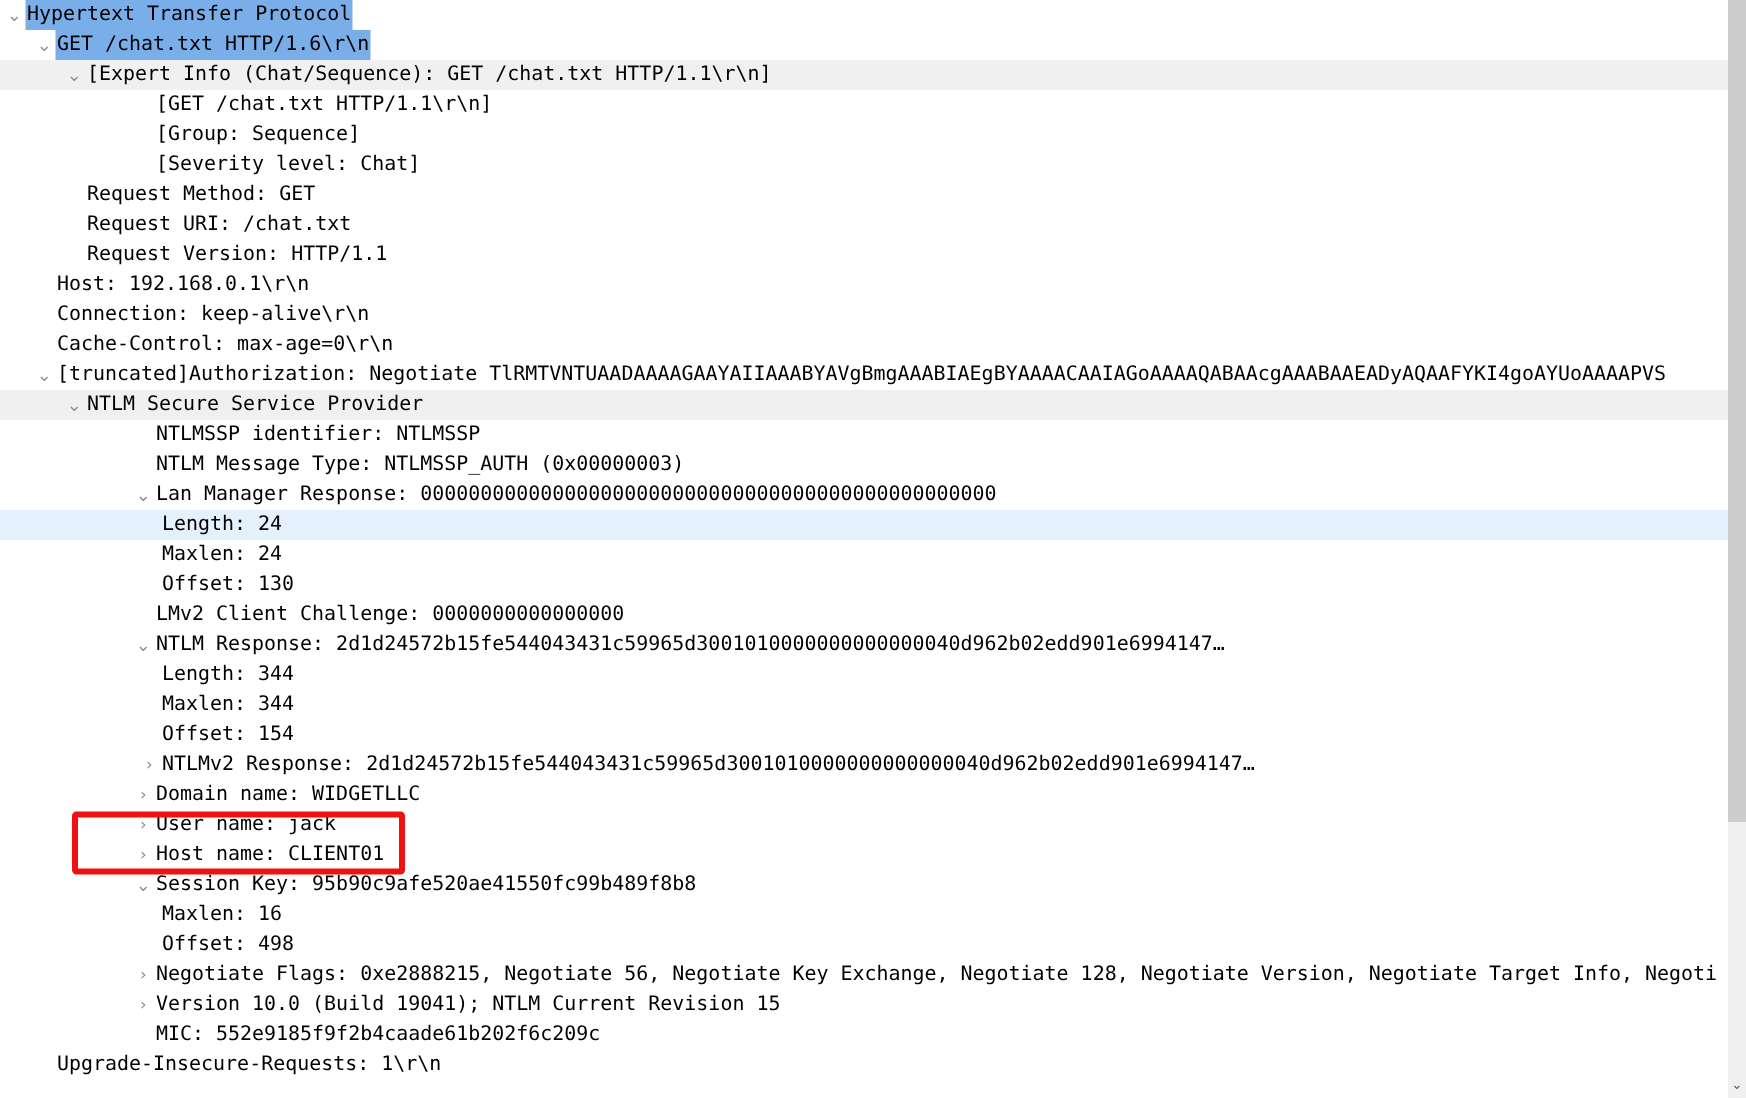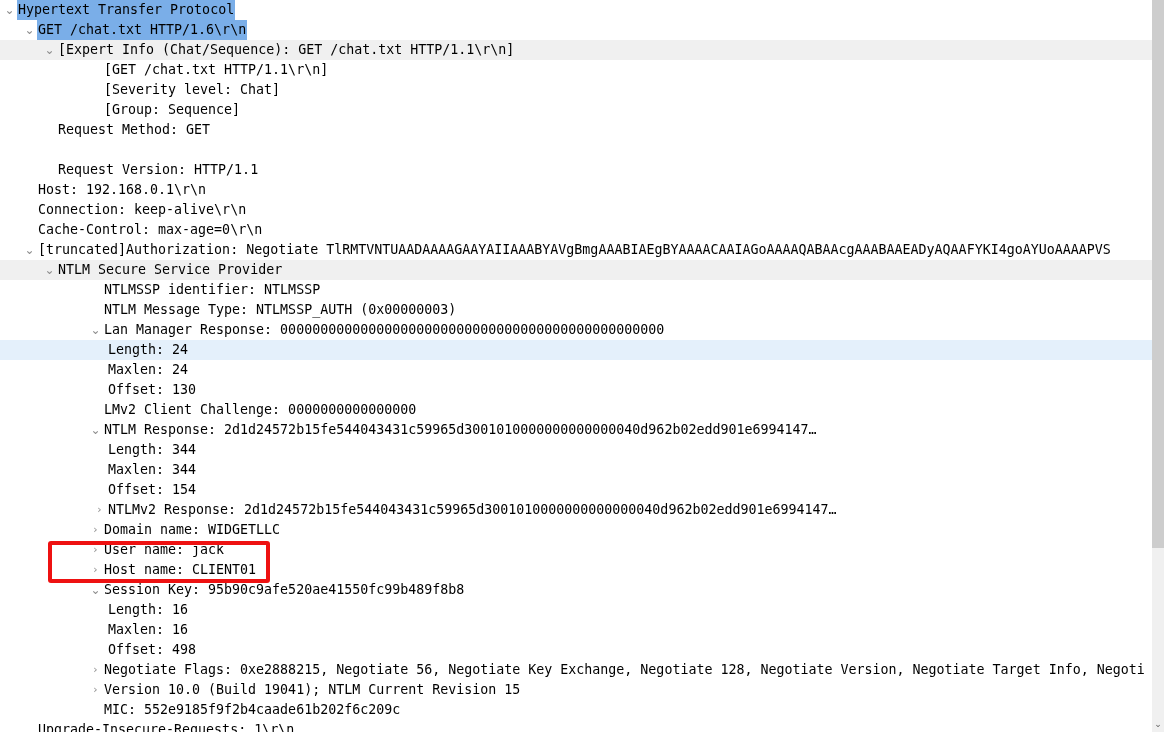--- a/index.html
+++ b/index.html
@@ -134,24 +134,24 @@
   }
 </style>
 </head>
 <body>
 
 <div id="packet-tree">
     <div class="tree-row selected"><div class="row-bg"></div><span class="row-inner ind0"><span class="twisty open">⌄</span><span class="row-label">Hypertext Transfer Protocol</span></span></div>
     <div class="tree-row selected"><div class="row-bg"></div><span class="row-inner ind1"><span class="twisty open">⌄</span><span class="row-label">GET /chat.txt HTTP/1.6\r\n</span></span></div>
     <div class="tree-row alt"><div class="row-bg"></div><span class="row-inner ind2"><span class="twisty open">⌄</span><span class="row-label">[Expert Info (Chat/Sequence): GET /chat.txt HTTP/1.1\r\n]</span></span></div>
     <div class="tree-row"><div class="row-bg"></div><span class="row-inner ind3"><span class="twisty none">&nbsp;</span><span class="row-label">[GET /chat.txt HTTP/1.1\r\n]</span></span></div>
+    <div class="tree-row"><div class="row-bg"></div><span class="row-inner ind3"><span class="twisty none">&nbsp;</span><span class="row-label">[Group: Sequence]</span></span></div>
     <div class="tree-row"><div class="row-bg"></div><span class="row-inner ind3"><span class="twisty none">&nbsp;</span><span class="row-label">[Severity level: Chat]</span></span></div>
-    <div class="tree-row"><div class="row-bg"></div><span class="row-inner ind3"><span class="twisty none">&nbsp;</span><span class="row-label">[Group: Sequence]</span></span></div>
     <div class="tree-row"><div class="row-bg"></div><span class="row-inner ind2"><span class="twisty none">&nbsp;</span><span class="row-label">Request Method: GET</span></span></div>
-    <div class="tree-row"><div class="row-bg"></div></div>
+    <div class="tree-row"><div class="row-bg"></div><span class="row-inner ind2"><span class="twisty none">&nbsp;</span><span class="row-label">Request URI: /chat.txt</span></span></div>
     <div class="tree-row"><div class="row-bg"></div><span class="row-inner ind2"><span class="twisty none">&nbsp;</span><span class="row-label">Request Version: HTTP/1.1</span></span></div>
     <div class="tree-row"><div class="row-bg"></div><span class="row-inner ind1"><span class="twisty none">&nbsp;</span><span class="row-label">Host: 192.168.0.1\r\n</span></span></div>
     <div class="tree-row"><div class="row-bg"></div><span class="row-inner ind1"><span class="twisty none">&nbsp;</span><span class="row-label">Connection: keep-alive\r\n</span></span></div>
     <div class="tree-row"><div class="row-bg"></div><span class="row-inner ind1"><span class="twisty none">&nbsp;</span><span class="row-label">Cache-Control: max-age=0\r\n</span></span></div>
     <div class="tree-row"><div class="row-bg"></div><span class="row-inner ind1"><span class="twisty open">⌄</span><span class="row-label">[truncated]Authorization: Negotiate TlRMTVNTUAADAAAAGAAYAIIAAABYAVgBmgAAABIAEgBYAAAACAAIAGoAAAAQABAAcgAAABAAEADyAQAAFYKI4goAYUoAAAAPVS</span></span></div>
     <div class="tree-row alt"><div class="row-bg"></div><span class="row-inner ind2"><span class="twisty open">⌄</span><span class="row-label">NTLM Secure Service Provider</span></span></div>
     <div class="tree-row"><div class="row-bg"></div><span class="row-inner ind3"><span class="twisty none">&nbsp;</span><span class="row-label">NTLMSSP identifier: NTLMSSP</span></span></div>
     <div class="tree-row"><div class="row-bg"></div><span class="row-inner ind3"><span class="twisty none">&nbsp;</span><span class="row-label">NTLM Message Type: NTLMSSP_AUTH (0x00000003)</span></span></div>
     <div class="tree-row"><div class="row-bg"></div><span class="row-inner ind3"><span class="twisty open">⌄</span><span class="row-label">Lan Manager Response: 000000000000000000000000000000000000000000000000</span></span></div>
     <div class="tree-row lightblue"><div class="row-bg"></div><span class="row-inner ind4"><span class="twisty none">&nbsp;</span><span class="row-label">Length: 24</span></span></div>
@@ -160,21 +160,20 @@
     <div class="tree-row"><div class="row-bg"></div><span class="row-inner ind3"><span class="twisty none">&nbsp;</span><span class="row-label">LMv2 Client Challenge: 0000000000000000</span></span></div>
     <div class="tree-row"><div class="row-bg"></div><span class="row-inner ind3"><span class="twisty open">⌄</span><span class="row-label">NTLM Response: 2d1d24572b15fe544043431c59965d3001010000000000000040d962b02edd901e6994147…</span></span></div>
     <div class="tree-row"><div class="row-bg"></div><span class="row-inner ind4"><span class="twisty none">&nbsp;</span><span class="row-label">Length: 344</span></span></div>
     <div class="tree-row"><div class="row-bg"></div><span class="row-inner ind4"><span class="twisty none">&nbsp;</span><span class="row-label">Maxlen: 344</span></span></div>
     <div class="tree-row"><div class="row-bg"></div><span class="row-inner ind4"><span class="twisty none">&nbsp;</span><span class="row-label">Offset: 154</span></span></div>
     <div class="tree-row"><div class="row-bg"></div><span class="row-inner ind4"><span class="twisty">›</span><span class="row-label">NTLMv2 Response: 2d1d24572b15fe544043431c59965d3001010000000000000040d962b02edd901e6994147…</span></span></div>
     <div class="tree-row"><div class="row-bg"></div><span class="row-inner ind3"><span class="twisty">›</span><span class="row-label">Domain name: WIDGETLLC</span></span></div>
     <div class="tree-row"><div class="row-bg"></div><span class="row-inner ind3"><span class="twisty">›</span><span class="row-label">User name: jack</span></span></div>
     <div class="tree-row"><div class="row-bg"></div><span class="row-inner ind3"><span class="twisty">›</span><span class="row-label">Host name: CLIENT01</span></span></div>
     <div class="tree-row"><div class="row-bg"></div><span class="row-inner ind3"><span class="twisty open">⌄</span><span class="row-label">Session Key: 95b90c9afe520ae41550fc99b489f8b8</span></span></div>
-    <div class="tree-row"><div class="row-bg"></div><span class="row-inner ind4"><span class="twisty none">&nbsp;</span><span class="row-label">Length: 16</span></span></div>
     <div class="tree-row"><div class="row-bg"></div><span class="row-inner ind4"><span class="twisty none">&nbsp;</span><span class="row-label">Maxlen: 16</span></span></div>
     <div class="tree-row"><div class="row-bg"></div><span class="row-inner ind4"><span class="twisty none">&nbsp;</span><span class="row-label">Offset: 498</span></span></div>
     <div class="tree-row"><div class="row-bg"></div><span class="row-inner ind3"><span class="twisty">›</span><span class="row-label">Negotiate Flags: 0xe2888215, Negotiate 56, Negotiate Key Exchange, Negotiate 128, Negotiate Version, Negotiate Target Info, Negoti</span></span></div>
     <div class="tree-row"><div class="row-bg"></div><span class="row-inner ind3"><span class="twisty">›</span><span class="row-label">Version 10.0 (Build 19041); NTLM Current Revision 15</span></span></div>
     <div class="tree-row"><div class="row-bg"></div><span class="row-inner ind3"><span class="twisty none">&nbsp;</span><span class="row-label">MIC: 552e9185f9f2b4caade61b202f6c209c</span></span></div>
     <div class="tree-row"><div class="row-bg"></div><span class="row-inner ind1"><span class="twisty none">&nbsp;</span><span class="row-label">Upgrade-Insecure-Requests: 1\r\n</span></span></div>
   </div>
 
 <div id="red-annotation"></div>
 

